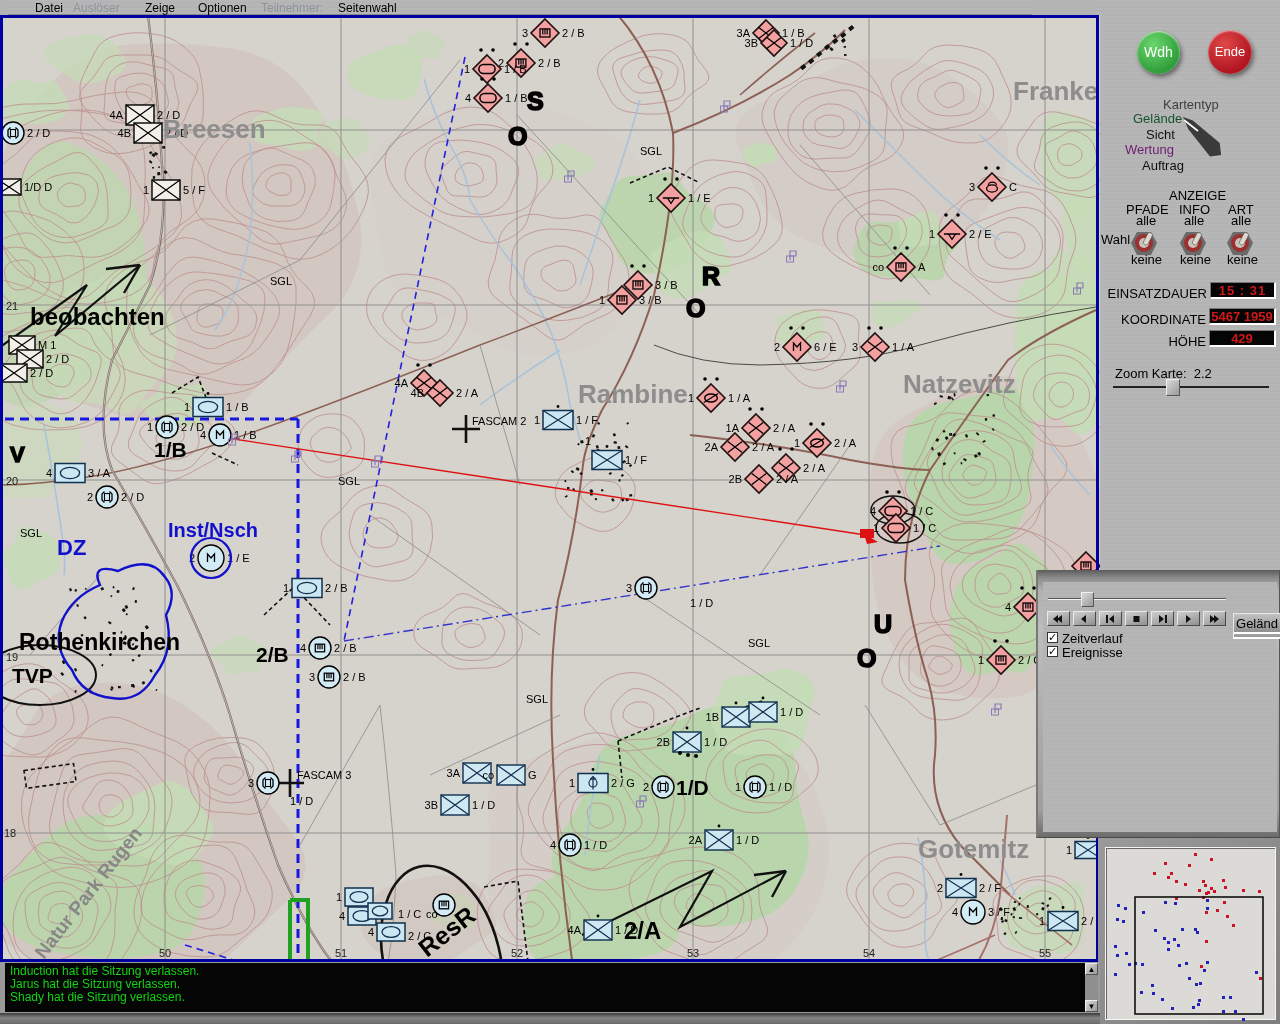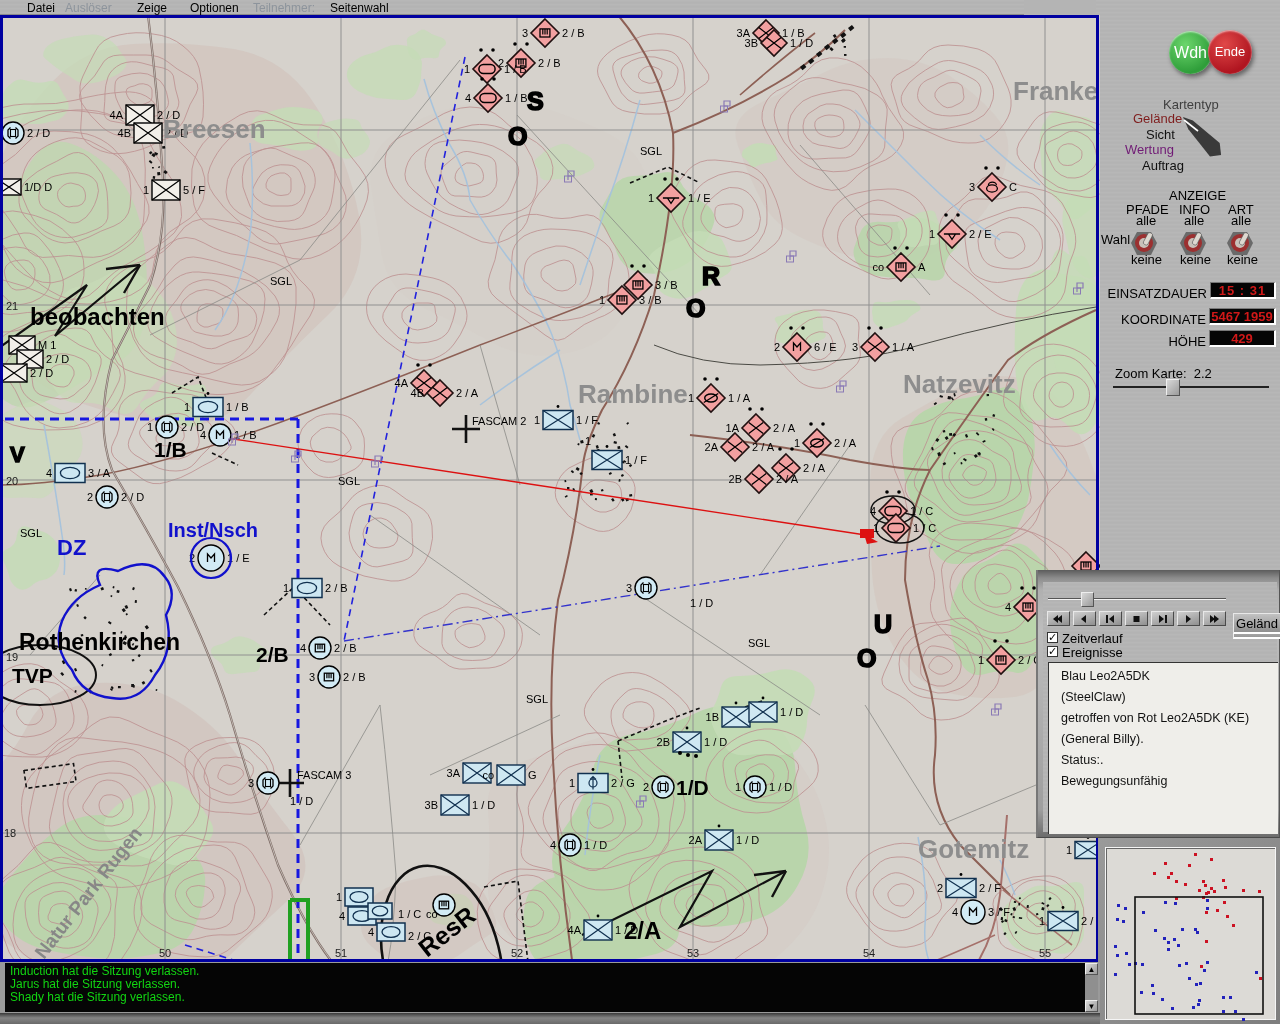--- a/index.html
+++ b/index.html
@@ -4,21 +4,21 @@
 body{width:1280px;height:1024px;position:relative;overflow:hidden;font-family:"Liberation Sans",sans-serif;background:#b4b4b4}
 .metal{background:repeating-linear-gradient(180deg,#bcbcbc 0px,#b2b2b2 1px,#b8b8b8 2px,#aeaeae 3px,#bababa 4px)}
 .abs{position:absolute}
 .btn3d{background:linear-gradient(135deg,#d8d8d8,#9a9a9a);border-top:1px solid #eee;border-left:1px solid #eee;border-right:1px solid #555;border-bottom:1px solid #555}
 .led{background:#050505;color:#d01818;font-family:"Liberation Sans",sans-serif;font-weight:bold;border-right:2px solid #fff;border-bottom:2px solid #fff;border-top:1px solid #777;border-left:1px solid #777}
 .vcr{position:absolute;width:23px;height:15px;background:linear-gradient(160deg,#cfcfcf,#8f8f8f);border-top:1px solid #e8e8e8;border-left:1px solid #e8e8e8;border-right:1px solid #4a4a4a;border-bottom:1px solid #4a4a4a;text-align:center}
 .vcr svg{display:block;margin:2px auto 0}
 .cb{position:absolute;width:11px;height:11px;background:#fff;border:1px solid #333;font-size:11px;line-height:9px;text-align:center;color:#000}
 </style></head><body>
 <div class="abs metal" style="left:1096px;top:0;width:184px;height:1024px"></div>
-<div class="abs metal" style="left:0;top:0;width:1024px;height:15px;border-bottom:1px solid #8a8a8a">
+<div class="abs metal" style="left:8px;top:0;width:1024px;height:15px;border-bottom:1px solid #8a8a8a">
     <span class="abs" style="left:27px;top:1px;font-size:12px;color:#000">Datei</span>
     <span class="abs" style="left:65px;top:1px;font-size:12px;color:#8d949c">Auslöser</span>
     <span class="abs" style="left:137px;top:1px;font-size:12px;color:#000">Zeige</span>
     <span class="abs" style="left:190px;top:1px;font-size:12px;color:#000">Optionen</span>
     <span class="abs" style="left:253px;top:1px;font-size:12px;color:#8d949c">Teilnehmer:</span>
     <span class="abs" style="left:330px;top:1px;font-size:12px;color:#000">Seitenwahl</span>
   </div>
 <div class="abs" style="left:0;top:15px;width:1100px;height:947px;background:#d6d2cc"><svg width="1100" height="947" viewBox="0 0 1100 947">
       <rect width="1100" height="947" fill="#d6d2cc"></rect>
       <path d="M-0 145Q18 102 52 67Q86 32 133 29Q181 26 234 34Q287 43 317 93Q348 142 359 201Q370 261 327 301Q285 341 251 379Q217 417 169 410Q121 402 77 387Q33 371 -3 333Q-38 294 -29 241Q-19 189 -0 145Z" fill="#cfb9b3" opacity="0.42"></path>
@@ -874,24 +874,24 @@
       <text x="6" y="646" font-family="Liberation Sans, sans-serif" font-size="11" font-weight="normal" fill="#222" text-anchor="start">19</text>
       <text x="4" y="822" font-family="Liberation Sans, sans-serif" font-size="11" font-weight="normal" fill="#222" text-anchor="start">18</text>
       <text x="165" y="942" font-family="Liberation Sans, sans-serif" font-size="11" font-weight="normal" fill="#222" text-anchor="middle">50</text>
       <text x="341" y="942" font-family="Liberation Sans, sans-serif" font-size="11" font-weight="normal" fill="#222" text-anchor="middle">51</text>
       <text x="517" y="942" font-family="Liberation Sans, sans-serif" font-size="11" font-weight="normal" fill="#222" text-anchor="middle">52</text>
       <text x="693" y="942" font-family="Liberation Sans, sans-serif" font-size="11" font-weight="normal" fill="#222" text-anchor="middle">53</text>
       <text x="869" y="942" font-family="Liberation Sans, sans-serif" font-size="11" font-weight="normal" fill="#222" text-anchor="middle">54</text>
       <text x="1045" y="942" font-family="Liberation Sans, sans-serif" font-size="11" font-weight="normal" fill="#222" text-anchor="middle">55</text>
       <rect x="1.5" y="1.5" width="1096" height="944" fill="none" stroke="#0000a0" stroke-width="3"></rect>
     </svg></div>
-<div class="abs" style="left:1169px;top:31px;width:43px;height:43px;border-radius:50%;background:radial-gradient(circle at 38% 32%,#6cd66c,#2f9e3a 70%);box-shadow:2px 3px 4px rgba(40,40,40,.55),inset 0 1px 2px rgba(255,255,255,.7);color:#fff;font-size:16px;text-align:center;line-height:43px">Wdh</div>
+<div class="abs" style="left:1137px;top:31px;width:43px;height:43px;border-radius:50%;background:radial-gradient(circle at 38% 32%,#6cd66c,#2f9e3a 70%);box-shadow:2px 3px 4px rgba(40,40,40,.55),inset 0 1px 2px rgba(255,255,255,.7);color:#fff;font-size:14px;text-align:center;line-height:43px">Wdh</div>
 <div class="abs" style="left:1208px;top:30px;width:44px;height:44px;border-radius:50%;background:radial-gradient(circle at 38% 32%,#e04848,#b01520 70%);box-shadow:2px 3px 4px rgba(40,40,40,.55),inset 0 1px 2px rgba(255,255,255,.7);color:#fff;font-size:13px;text-align:center;line-height:44px">Ende</div>
 <span class="abs" style="left:1163px;top:97px;font-size:13px;color:#404040">Kartentyp</span>
-<span class="abs" style="left:1133px;top:111px;font-size:13px;color:#7f1d1d">Gelände</span>
+<span class="abs" style="left:1133px;top:111px;font-size:13px;color:#14532d">Gelände</span>
 <span class="abs" style="left:1146px;top:127px;font-size:13px;color:#111">Sicht</span>
 <span class="abs" style="left:1125px;top:142px;font-size:13px;color:#701a75">Wertung</span>
 <span class="abs" style="left:1142px;top:158px;font-size:13px;color:#111">Auftrag</span>
 <svg class="abs" style="left:1178px;top:112px" width="50" height="50" viewBox="0 0 50 50">
     <path d="M4 6 L14 9 L42 30 L44 42 L33 44 L10 18 Z" fill="#3a3a3a" transform="rotate(3 25 25)"></path>
     <path d="M6 8 L20 19" stroke="#fff" stroke-width="1.6"></path>
   </svg>
 <span class="abs" style="left:1169px;top:188px;font-size:13px">ANZEIGE</span>
 <span class="abs" style="left:1126px;top:202px;font-size:13px">PFADE</span>
 <span class="abs" style="left:1179px;top:202px;font-size:13px">INFO</span>
@@ -968,21 +968,20 @@
     </div>
     <div class="vcr" style="left:165px;top:41px">
       <svg width="11" height="10" viewBox="0 0 11 10">
         <path d="M1 1 L6 5 L1 9 Z M5 1 L10 5 L5 9 Z" fill="#111"></path>
       </svg>
     </div>
     <div class="cb" style="left:9px;top:62px">✓</div>
     <span class="abs" style="left:24px;top:61px;font-size:13px">Zeitverlauf</span>
     <div class="cb" style="left:9px;top:76px">✓</div>
     <span class="abs" style="left:24px;top:75px;font-size:13px">Ereignisse</span>
-    <div class="abs" style="left:10px;top:92px;width:230px;height:172px;background:#efeeea;border-top:1.5px solid #333;border-left:1.5px solid #333;font-size:12.5px;color:#111;padding:3px 0 0 12px;line-height:21px">Blau Leo2A5DK<br>(SteelClaw)<br>getroffen von Rot Leo2A5DK (KE)<br>(General Billy).<br>Status:.<br>Bewegungsunfähig</div>
   </div>
 <div class="abs" style="left:1233px;top:620px;width:47px;height:19px;background:linear-gradient(180deg,#cecece,#9a9a9a);border-top:1px solid #f0f0f0;border-left:1px solid #f0f0f0;border-bottom:2px solid #fff;font-size:13px;text-align:center;line-height:18px">Karte</div>
 <div class="abs" style="left:1233px;top:613px;width:47px;height:21px;background:linear-gradient(180deg,#c2c2c2,#8f8f8f);border-top:1px solid #e8e8e8;border-left:1px solid #e8e8e8;border-bottom:2px solid #fff;font-size:13px;text-align:center;line-height:20px;overflow:hidden">Geländ</div>
 <div class="abs" style="left:1098px;top:838px;width:182px;height:186px;background:linear-gradient(135deg,#9a9a9a,#7e7e7e)">
     <div class="abs" style="left:7px;top:9px;width:171px;height:173px;background:#dcdad6;border:1px solid #f5f5f5;box-shadow:inset 1px 1px 0 #666"></div>
     <svg class="abs" style="left:0;top:0" width="182" height="186" viewBox="0 0 182 186">
       <rect x="44" y="73" width="3" height="3" fill="#2222bb"></rect>
       <rect x="76" y="64" width="3" height="3" fill="#2222bb"></rect>
       <rect x="65" y="99" width="3" height="3" fill="#2222bb"></rect>
       <rect x="18" y="116" width="3" height="3" fill="#2222bb"></rect>

